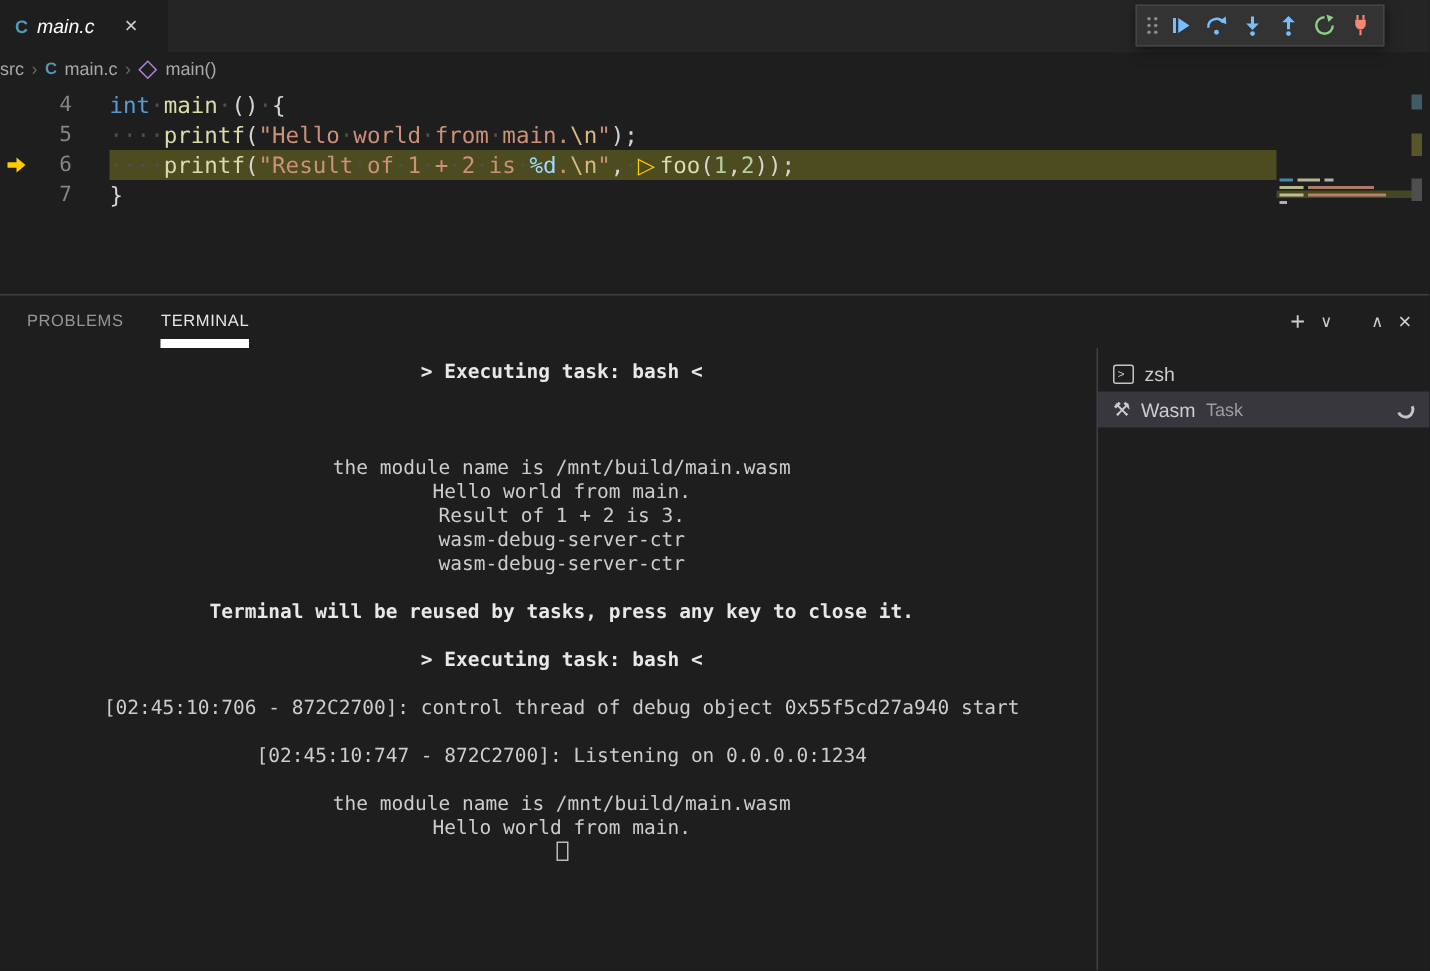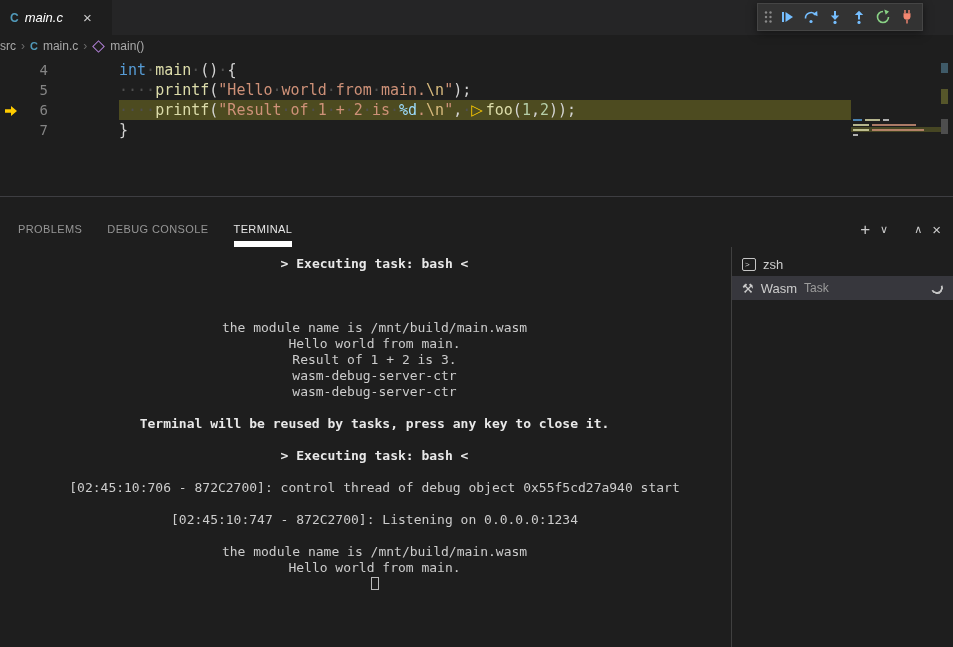--- a/index.html
+++ b/index.html
@@ -22,35 +22,35 @@
   .breadcrumbs { height:22px; display:flex; align-items:center; gap:5px; font-size:12px; color:#a9a9a9; background:#1e1e1e; }
   .crumb { cursor:pointer; }
   .crumb-sep { color:#6a6a6a; }
   .bc-ficon { font-size:11px; }
   .sym-method { width:7px; height:7px; border:1px solid #b180d7; transform:rotate(45deg); display:inline-block; margin:0 2px; }
   
   .editor { position:relative; height:139px; padding-top:3px; font-family:"DejaVu Sans Mono",monospace; font-size:15px; color:#d4d4d4; }
   .code-line { display:flex; height:20px; line-height:20px; }
   .gutter { width:73px; flex:none; text-align:right; padding-right:25px; box-sizing:border-box; color:#858585; font-size:14px; position:relative; }
   .dbg-arrow { position:absolute; left:4px; top:3px; }
-  .content { flex:1; margin-right:102px; white-space:pre;margin-left:46px; }
+  .content { flex:1; margin-right:102px; white-space:pre; }
   .code-line.current .content { background:#4d4b20; }
   .ws { color:#4f4f4f; }
   .t-kw{color:#569cd6} .t-fn{color:#dcdcaa} .t-pn{color:#d4d4d4} .t-str{color:#ce9178}
   .t-esc{color:#d7ba7d} .t-fmt{color:#9cdcfe} .t-num{color:#b5cea8}
   .t-runicon{color:#ffcc00; padding-right:3px; font-family:"DejaVu Sans",sans-serif;}
   .minimap { position:absolute; left:853px; top:62px; width:86px; }
   .mm-row { height:2px; margin-bottom:3px; white-space:nowrap; font-size:0; }
   .mm-row i { display:inline-block; height:2px; margin-right:3px; opacity:.8; }
   .mm-band { position:absolute; left:-2px; right:-4px; top:8px; height:5px; background:rgba(255,255,60,.18); }
   .ruler { position:absolute; left:938px; top:3px; width:13px; height:136px; }
   .ruler i { position:absolute; left:3px; width:7px; display:block; }
   
   .panel { position:absolute; left:0; right:0; top:196px; bottom:0; border-top:1px solid #3e3e42; display:flex; flex-direction:column; background:#1e1e1e; }
-  .panel-header { height:35px; flex:none; display:flex; align-items:center; padding-left:18px; position:relative;margin-top:15px; }
+  .panel-header { height:35px; flex:none; display:flex; align-items:center; padding-left:18px; position:relative; }
   .ptab { height:35px; line-height:34px; margin-right:25px; font-size:11px; letter-spacing:.4px; color:#969696; cursor:pointer; box-sizing:border-box; }
   .ptab.active { color:#e7e7e7; border-bottom:6px solid #ffffff; }
   .panel-actions { position:absolute; right:12px; top:0; height:35px; display:flex; align-items:center; gap:10px; color:#cccccc; }
   .pa { cursor:pointer; text-align:center; }
   .pa-plus { font-size:17px; }
   .pa-chev { font-size:11px; }
   .pa-max { font-size:11px; margin-left:16px; }
   .pa-close { font-size:15px; }
   .panel-body { flex:1; display:flex; min-height:0; }
   .term-out { flex:1; padding:9px 0 0 18px; font-family:"DejaVu Sans Mono",monospace; font-size:13px; color:#cccccc; overflow:hidden;text-align:center; }
@@ -173,21 +173,20 @@
   <div class="ruler">
     <i style="top:3px;height:10px;background:#3f5a68"></i>
     <i style="top:29px;height:15px;background:#56562a"></i>
     <i style="top:59px;height:15px;background:#4e4e4e"></i>
   </div>
 </div>
 
 <div class="panel">
   <div class="panel-header">
     <span class="ptab">PROBLEMS</span>
-    <span class="ptab">DEBUG CONSOLE</span>
     <span class="ptab active">TERMINAL</span>
     <div class="panel-actions">
       <span class="pa pa-plus">+</span>
       <span class="pa pa-chev">∨</span>
       <span class="pa pa-max">∧</span>
       <span class="pa pa-close">×</span>
     </div>
   </div>
 
   <div class="panel-body">

